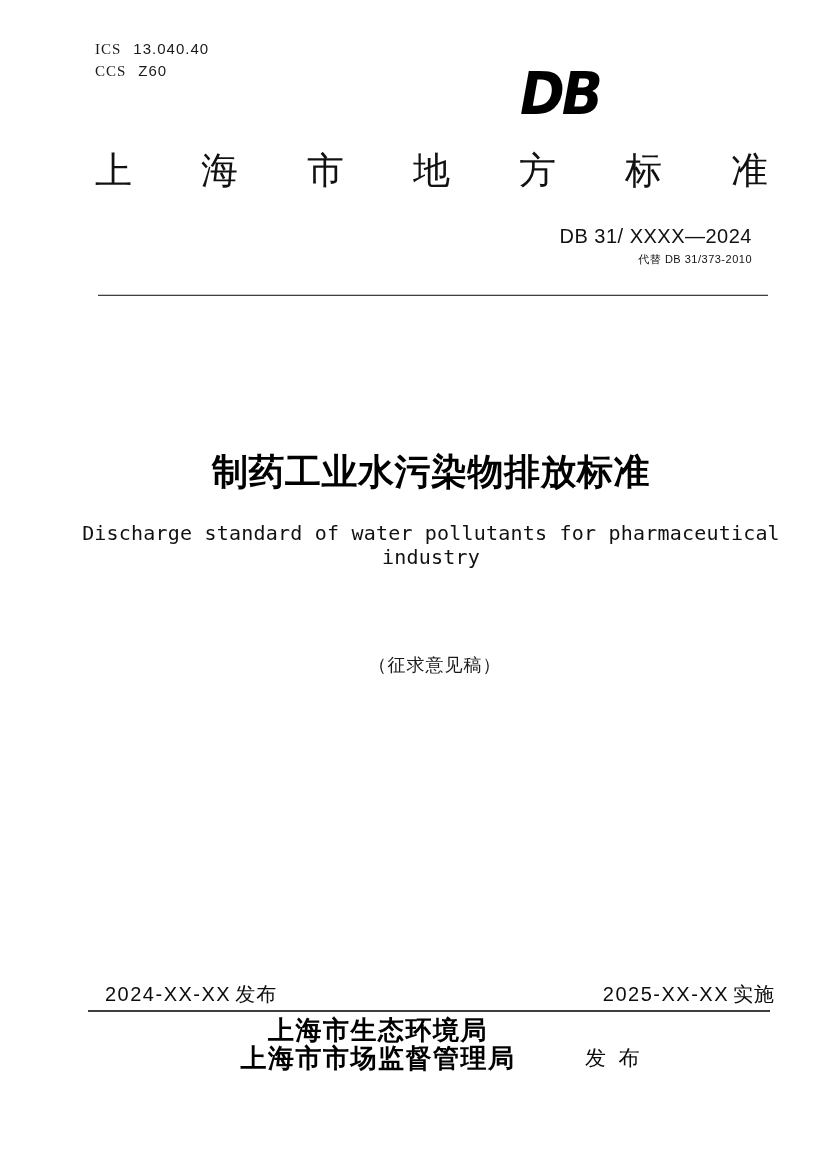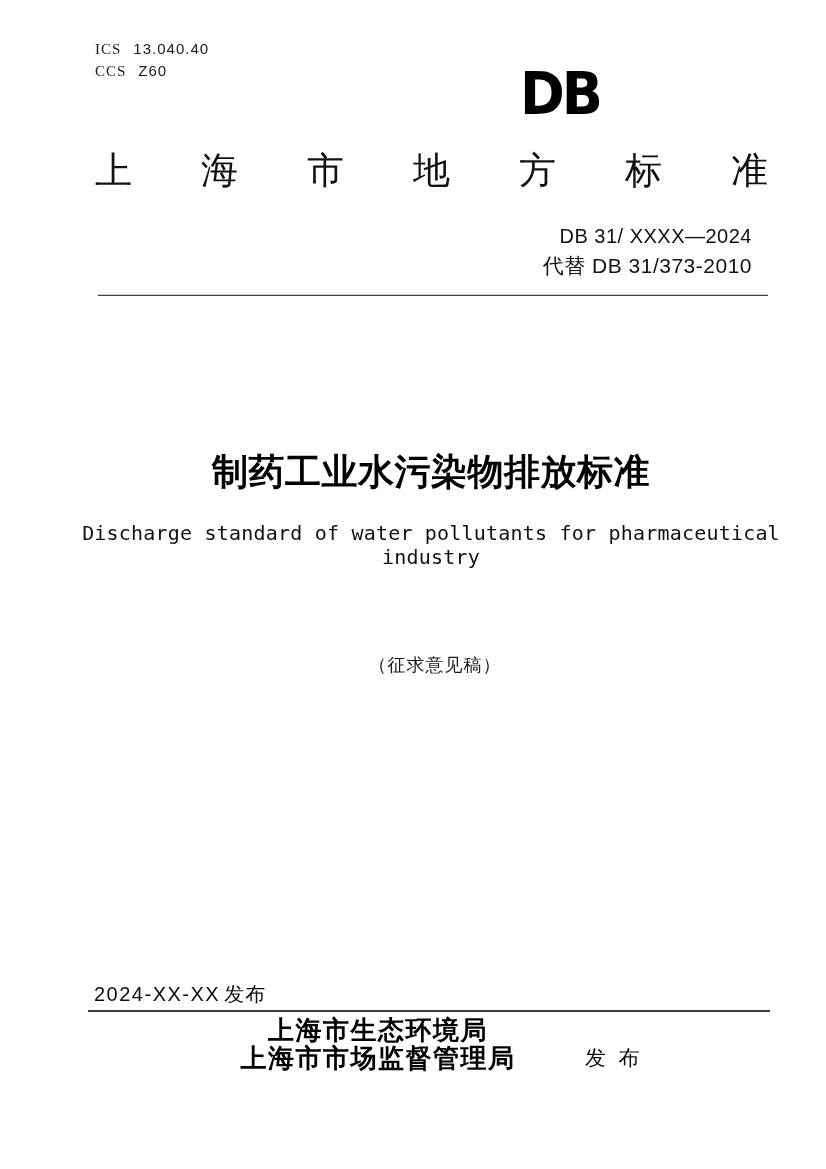--- a/index.html
+++ b/index.html
@@ -16,21 +16,21 @@
   }
 
   
   .code-line { position: absolute; left: 95px; font-size: 15px; color: #1a1a1a; }
   .code-line .code-label { font-family: "Liberation Serif", serif; letter-spacing: 1px; }
   .code-line .code-value { font-family: "Liberation Sans", sans-serif; margin-left: 12px; letter-spacing: 1px; }
   .ics { top: 40px; }
   .ccs { top: 62px; }
 
   
-  .db-logo { position: absolute; left: 520px; top: 70px; display: flex; align-items: baseline; line-height: 1; }
+  .db-logo { position: absolute; left: 520px; top: 70px; display: flex; align-items: baseline; line-height: 1; font-style: italic; }
   .db-logo .db-prefix {
     font-family: "DejaVu Sans", sans-serif;
     font-weight: 700; font-size: 54px; letter-spacing: -3px;
     transform: scaleY(1.08); transform-origin: bottom;
   }
   .db-logo .db-region {
     font-family: "DejaVu Serif", "Liberation Serif", serif;
     font-weight: 700; font-size: 58px; letter-spacing: 2px; margin-left: 4px;
   }
 
@@ -42,21 +42,21 @@
     font-family: "Liberation Sans", sans-serif;
   }
 
   
   .doc-number {
     position: absolute; right: 74px; top: 225px;
     font-size: 20px; letter-spacing: 0.5px; color: #111; text-align: center;
   }
   .replaces {
     position: absolute; right: 74px; top: 252px;
-    font-size: 21px; letter-spacing: 0.5px; color: #111; text-align: right;
+    font-size: 11px; letter-spacing: 0.5px; color: #111; text-align: right;
   }
 
   .rule-top {
     position: absolute; left: 98px; top: 294px; width: 670px; height: 2px;
     background: #3f3f3f; border-top: 1px solid #c9c9c9;
   }
 
   
   .title-zh {
     position: absolute; left: 36px; top: 448px; width: 790px;
@@ -72,21 +72,21 @@
 
   .draft-note {
     position: absolute; left: 40px; top: 653px; width: 790px;
     text-align: center;
     font-family: "DejaVu Serif", "Liberation Serif", serif;
     font-size: 18px; color: #1a1a1a; letter-spacing: 1px;
   }
 
   
   .dates-row {
-    position: absolute; left: 94px; top: 981px; width: 670px;
+    position: absolute; left: 105px; top: 981px; width: 670px;
     display: flex; justify-content: space-between;
     font-size: 20px; color: #0d0d0d;
   }
   .dates-row .date-part { letter-spacing: 1.5px; }
   .dates-row .date-suffix { margin-left: 4px; letter-spacing: 1px; }
 
   .rule-bottom {
     position: absolute; left: 88px; top: 1010px; width: 682px; height: 2px;
     background: #3f3f3f;
   }
@@ -128,20 +128,23 @@
 
   <div class="title-zh">制药工业水污染物排放标准</div>
   <div class="title-en">Discharge standard of water pollutants for pharmaceutical industry</div>
 
   <div class="draft-note">（征求意见稿）</div>
 
   <div class="dates-row">
     <div>
       <span class="date-part">2024-XX-XX</span><span class="date-suffix">发布</span>
     </div>
+    <div>
+      <span class="date-part">2025-XX-XX</span><span class="date-suffix">实施</span>
+    </div>
   </div>
 
   <div class="rule-bottom"></div>
 
   <div class="publishers">
     <div>上海市生态环境局</div>
     <div>上海市市场监督管理局</div>
   </div>
 
   <div class="publish-action">发布</div>

